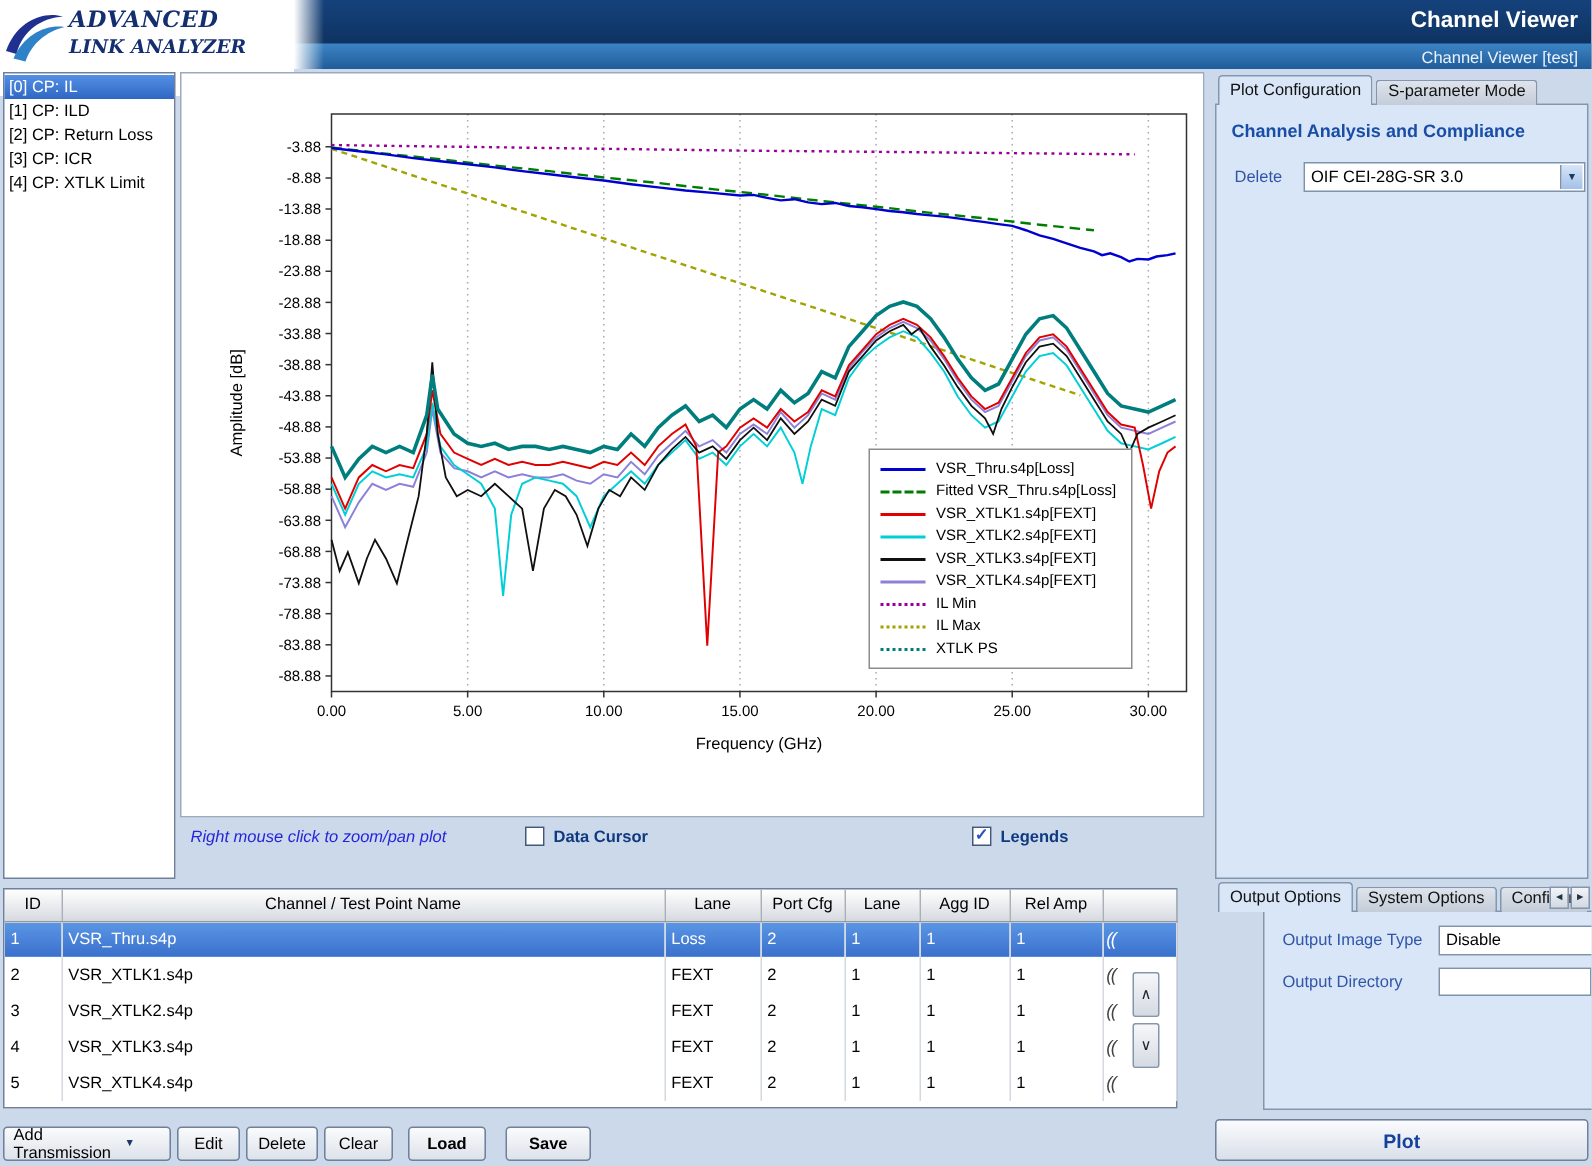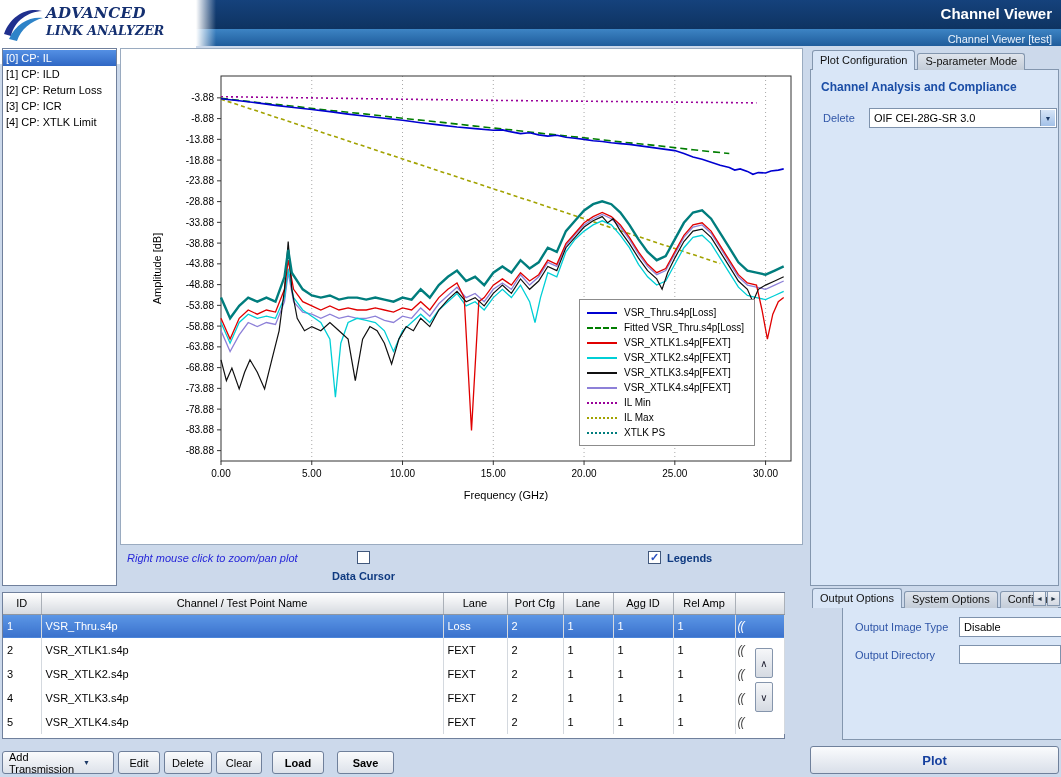--- a/index.html
+++ b/index.html
@@ -29,21 +29,21 @@
   svg { font-family:"Liberation Sans",sans-serif; display:block; }
   .legend { position:absolute; left:458px; top:250px; background:#fff; border:1px solid #8c8c8c; padding:5px 10px 5px 7px; }
   .legend-item { display:flex; align-items:center; height:15px; }
   .legend-line { width:30px; margin-right:7px; height:0; }
   .legend-label { font-size:10px; color:#000; white-space:nowrap; }
 
   
   .hint-strip { position:absolute; left:120px; top:548px; width:683px; height:22px; }
   .hint-text { position:absolute; left:7px; top:4px; font-style:italic; color:#2626d8; }
   .chk { position:absolute; top:3px; display:flex; align-items:center; gap:6px; cursor:default; }
-  #chk-cursor { left:212px;flex-direction:column; }
+  #chk-cursor { left:230px; }
   #chk-legends { left:528px; }
   .chk-box { width:13px; height:13px; background:#fff; border:1px solid #41587c; display:flex; align-items:center; justify-content:center;
     font-size:11px; font-weight:bold; color:#2b50c0; line-height:11px; }
   .chk-label { font-weight:bold; color:#0f3a80; }
 
   
   .table-wrap { position:absolute; left:2px; top:592px; width:783px; height:147px; background:#fff; border:1px solid #70809c; }
   table { border-collapse:collapse; table-layout:fixed; width:781px; }
   th { background:linear-gradient(#ffffff,#d6dae0); border-right:1px solid #aab0b8; border-bottom:1px solid #8f96a0; height:21px;
     font-weight:normal; text-align:center; overflow:hidden; white-space:nowrap; font-size:11px; color:#000; }

